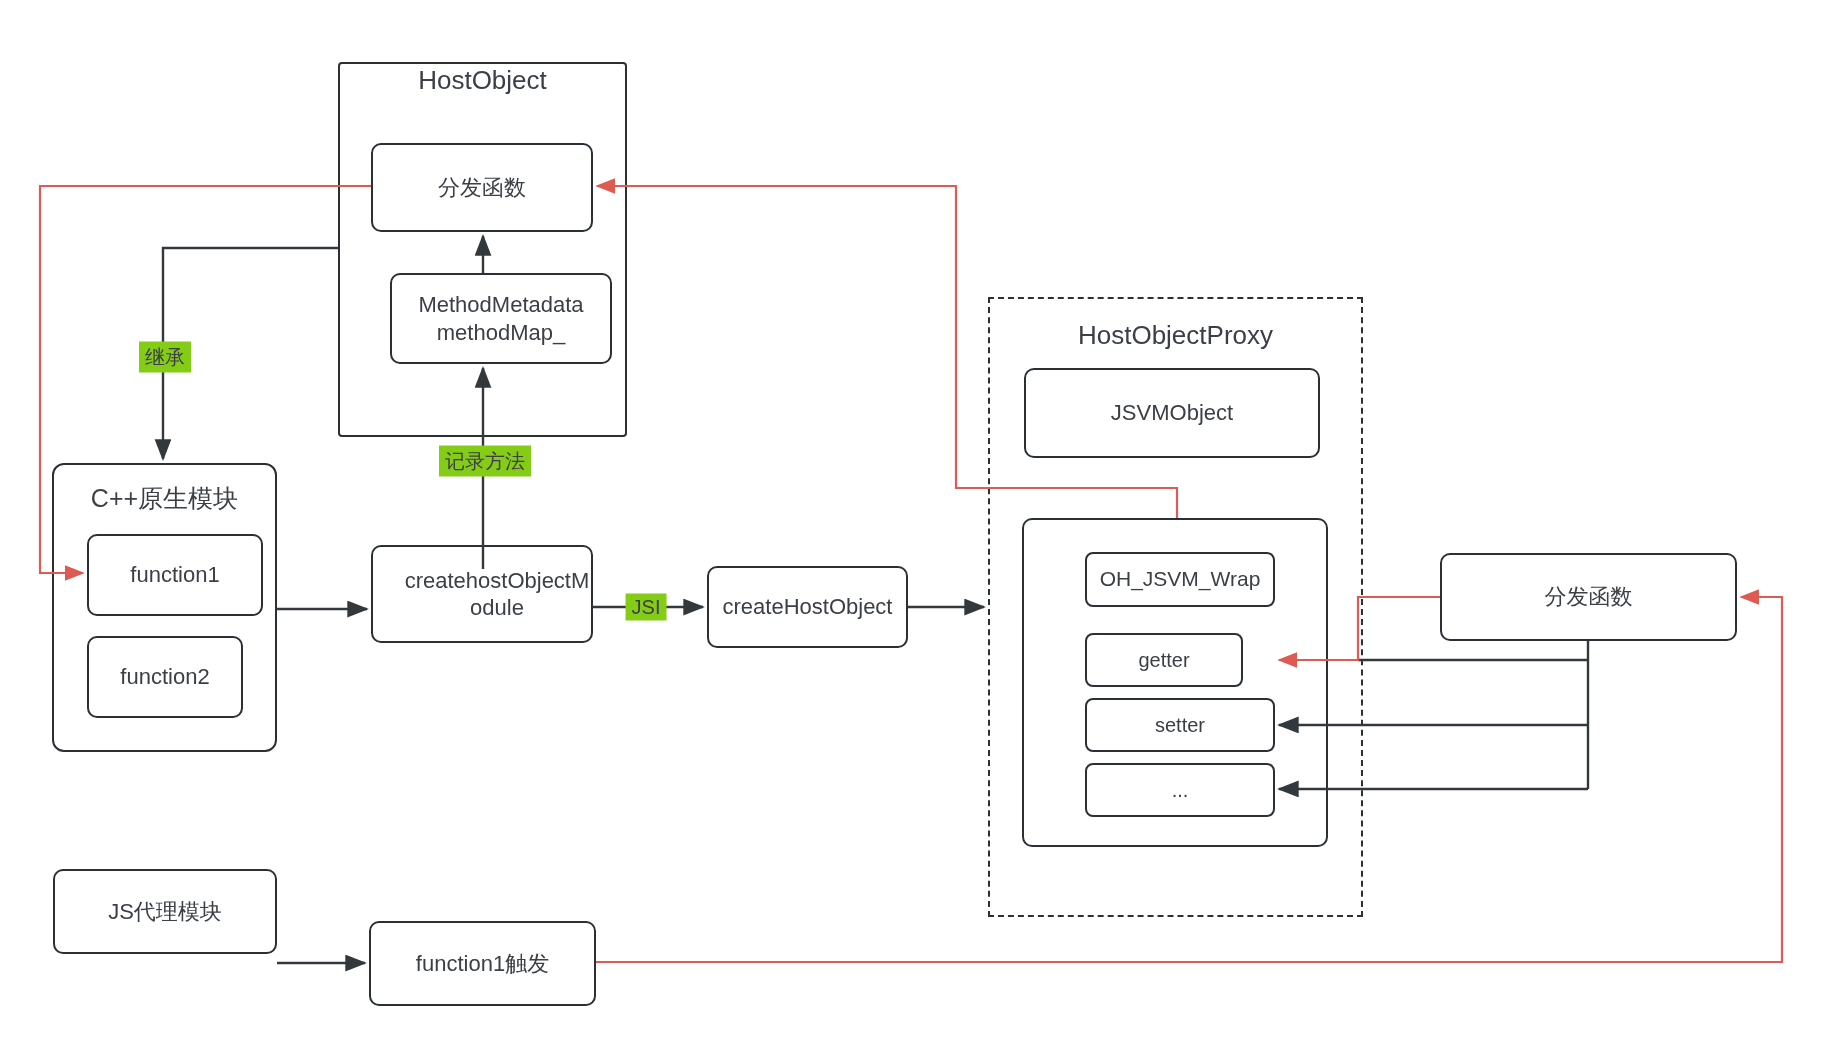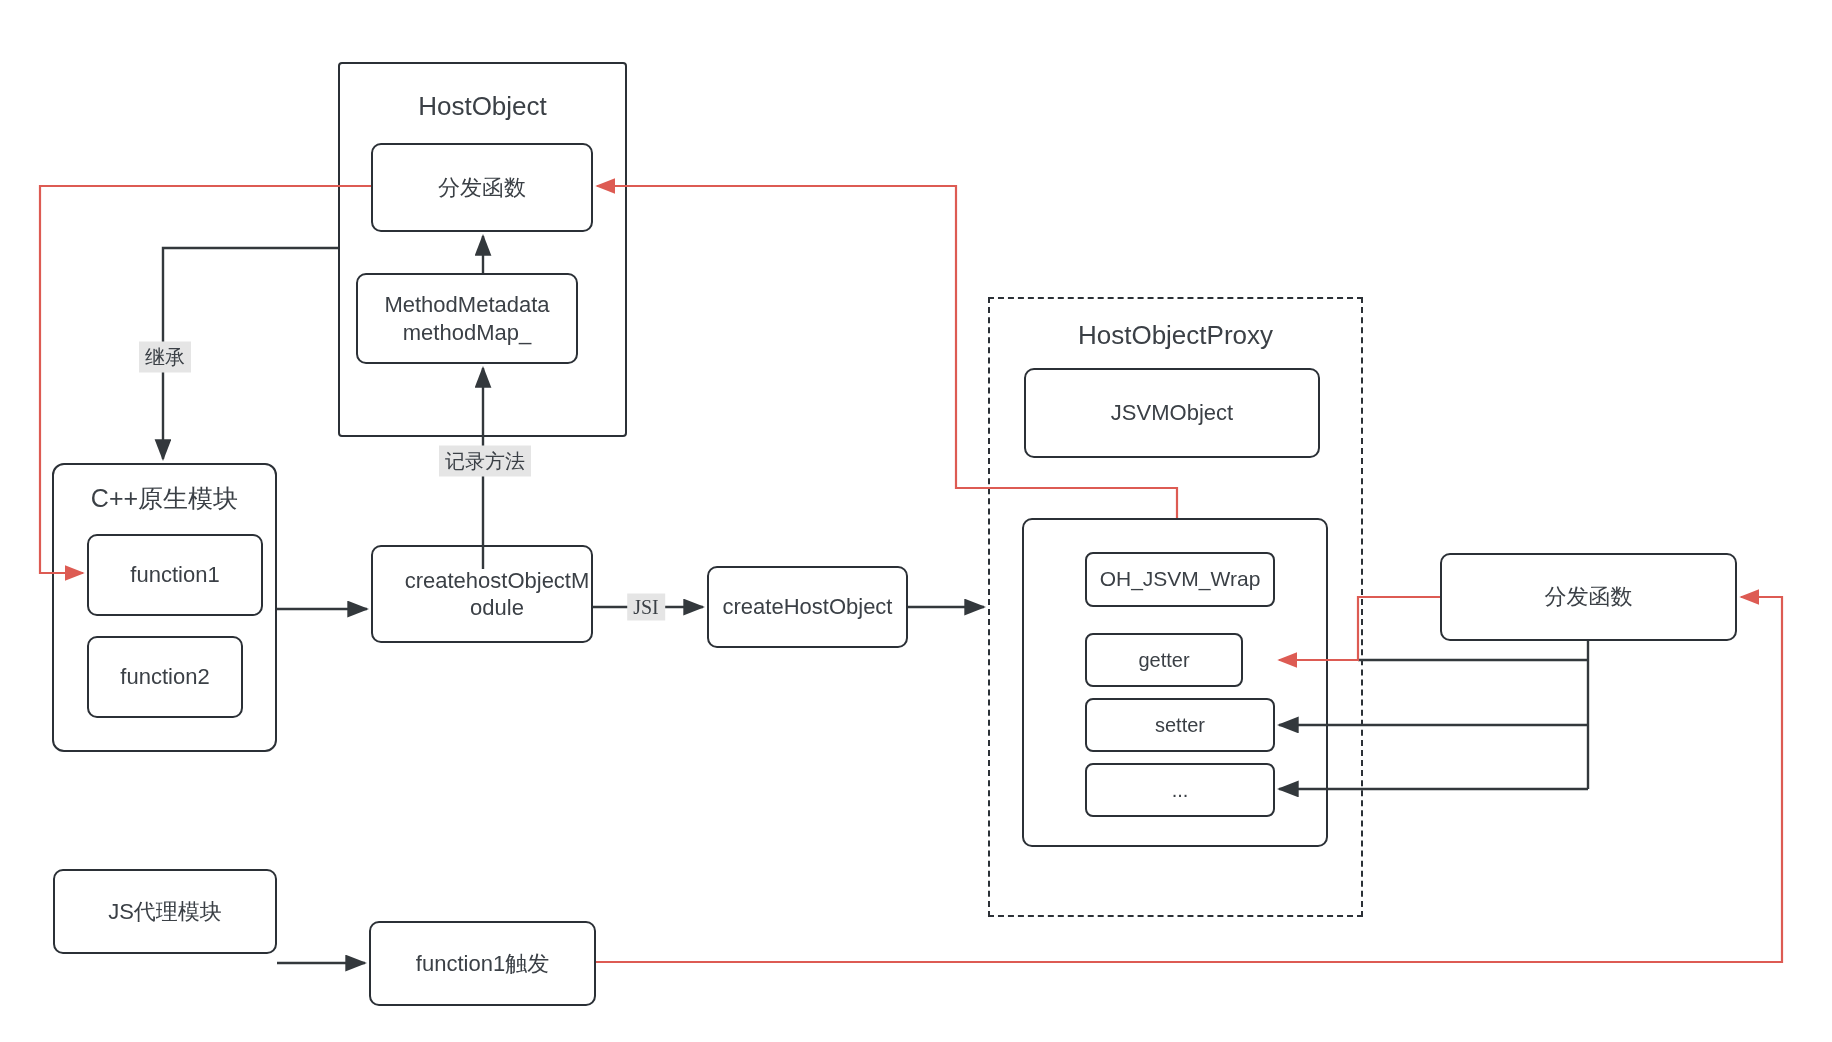--- a/index.html
+++ b/index.html
@@ -29,40 +29,38 @@
   .container-node {
     justify-content: flex-start;
     align-items: flex-start;
     border-radius: 6px;
   }
   .container-node.rounded { border-radius: 12px; }
   .container-title {
     width: 100%;
     text-align: center;
     font-size: 26px;
-    padding-top: 26px;
   }
   .dashed { border-style: dashed; border-radius: 0; }
   .small { font-size: 20px; border-radius: 8px; }
   svg.wires {
     position: absolute;
     left: 0; top: 0;
     z-index: 2;
     pointer-events: none;
   }
   .edge-label {
     position: absolute;
     z-index: 3;
-    background: #e5e5e5;
+    background: #84cc16;
     font-size: 20px;
     padding: 2px 6px;
     text-align: center;
     white-space: nowrap;
     transform: translate(-50%, -50%);
-    font-family: Liberation Serif, serif;
   }
 </style>
 </head>
 <body>
 
 <div id="canvas">
 
   <div class="node container-node rounded" style="left:338px; top:62px; width:289px; height:375px; border-radius:4px;">
     <div class="container-title">HostObject</div>
   </div>
@@ -75,21 +73,21 @@
     <div class="container-title" style="padding-top:20px;">HostObjectProxy</div>
   </div>
 
   <div class="node container-node" style="left:1022px; top:518px; width:306px; height:329px; border-radius:10px;">
   </div>
 
   <div class="node" style="left:371px; top:143px; width:222px; height:89px;">
     <span>分发函数</span>
   </div>
 
-  <div class="node" style="left:356px; top:273px; width:222px; height:91px;">
+  <div class="node" style="left:390px; top:273px; width:222px; height:91px;">
     <div>
       <div>MethodMetadata</div>
       <div>methodMap_</div>
     </div>
   </div>
 
   <div class="node" style="left:87px; top:534px; width:176px; height:82px;">
     <span>function1</span>
   </div>
 

